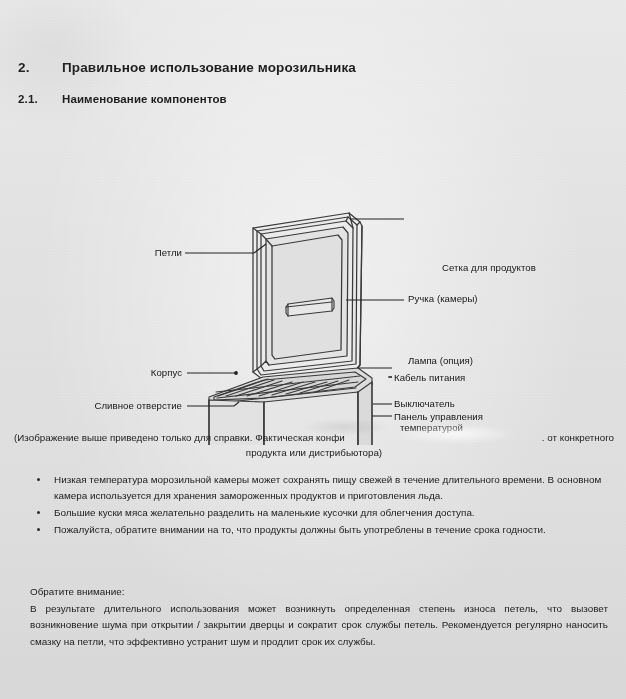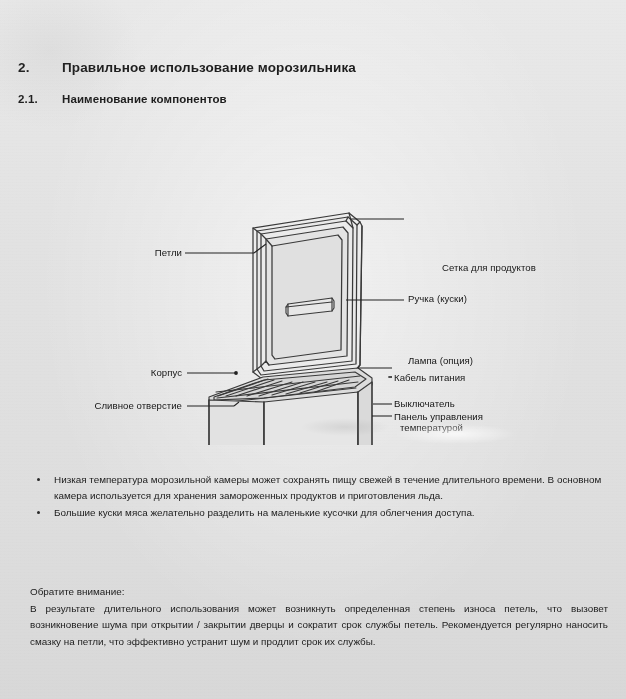--- a/index.html
+++ b/index.html
@@ -300,51 +300,62 @@
         <line x1="388" y1="247" x2="392" y2="247"></line>
         <line x1="389" y1="247" x2="392" y2="247"></line>
 
         <line x1="293" y1="274" x2="392" y2="274" opacity="0"></line>
         <line x1="373" y1="274" x2="392" y2="274"></line>
         <line x1="293" y1="286" x2="392" y2="286" opacity="0"></line>
         <line x1="372" y1="286" x2="392" y2="286"></line>
       </g>
     </svg>
 
-    <div class="lbl r" style="left:408px; top:163px;">Ручка (куски)</div>
+    <div class="lbl r" style="left:408px; top:163px;">Ручка (камеры)</div>
 
     <div class="lbl r" style="left:408px; top:225px;">Лампа (опция)</div>
 
     <div class="lbl r" style="left:394px; top:132px;margin-left:48px;">Сетка для продуктов</div>
 
     <div class="lbl l" style="left:108px; top:117px; width:74px;">Петли</div>
 
     <div class="lbl l" style="left:110px; top:237px; width:72px;">Корпус</div>
 
     <div class="lbl l" style="left:48px; top:270px; width:134px;">Сливное отверстие</div>
 
     <div class="lbl r" style="left:394px; top:242px;">Кабель питания</div>
 
     <div class="lbl r" style="left:394px; top:268px;">Выключатель</div>
 
     <div class="lbl r" style="left:394px; top:281px;">Панель управления</div>
 
     <div class="lbl r" style="left:400px; top:292px;">температурой</div>
   </div>
 
+  <div class="caption">
+    <div class="cap-line1">
+      <span class="cap-a">(Изображение выше приведено только для справки. Фактическая конфи</span>
+      <span class="cap-b">. от конкретного</span>
+    </div>
+    <div class="cap-line2">продукта или дистрибьютора)</div>
+  </div>
 
   <div class="bullets">
     <div class="bullet">
       <span class="dot"></span>
       <span class="txt">Низкая температура морозильной камеры может сохранять пищу свежей в течение длительного времени. В основном камера используется для хранения замороженных продуктов и приготовления льда.</span>
     </div>
     <div class="bullet">
       <span class="dot"></span>
       <span class="txt">Большие куски мяса желательно разделить на маленькие кусочки для облегчения доступа.</span>
     </div>
+    <div class="bullet">
+      <span class="dot"></span>
+      <span class="txt">Пожалуйста, обратите внимании на то, что продукты должны быть употреблены в течение срока годности.</span>
+    </div>
   </div>
 
   <div class="note">
     <div class="note-title">Обратите внимание:</div>
     <div class="note-body">В результате длительного использования может возникнуть определенная степень износа петель, что вызовет возникновение шума при открытии / закрытии дверцы и сократит срок службы петель. Рекомендуется регулярно наносить смазку на петли, что эффективно устранит шум и продлит срок их службы.</div>
   </div>
 
 </div>
 
 <div class="blotch" style="left:396px; top:424px; width:118px; height:20px;"></div>

